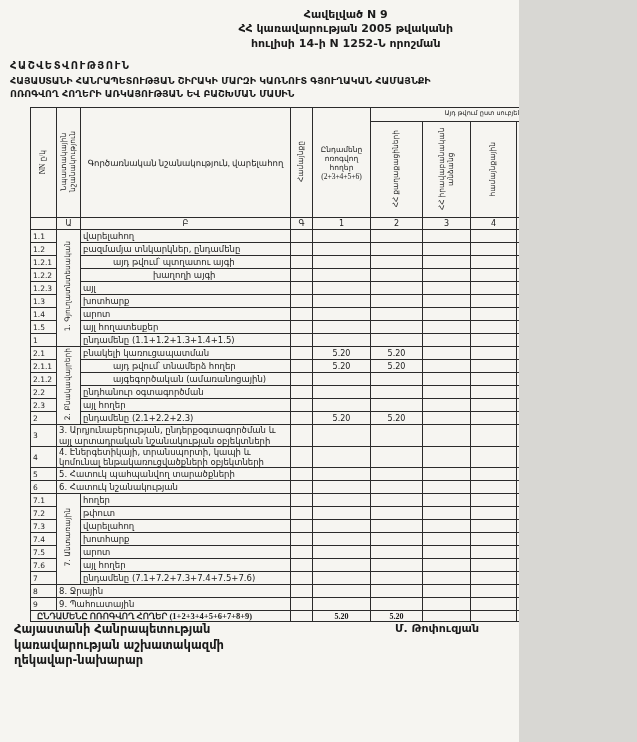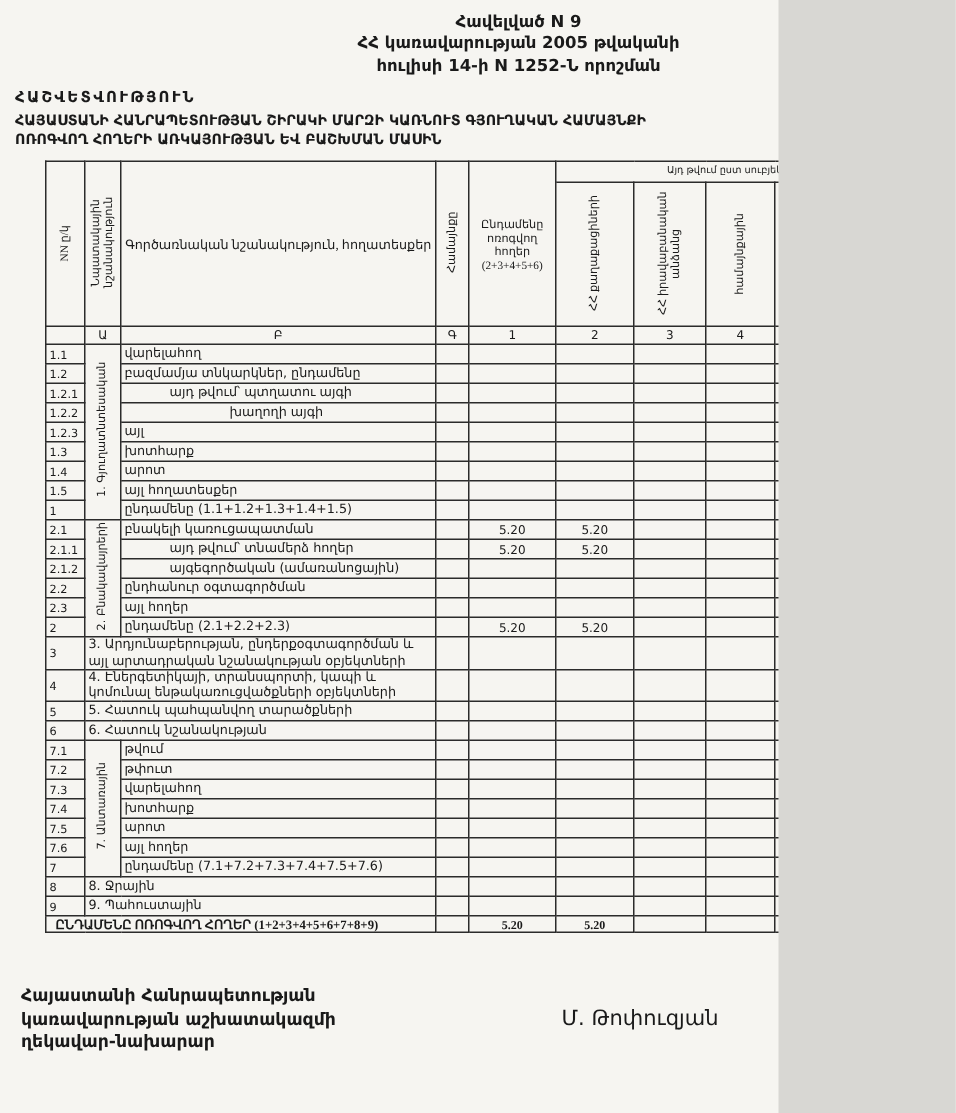--- a/index.html
+++ b/index.html
@@ -38,25 +38,25 @@
   td.nn { font-size:7.5px; text-align:left; padding-left:2px; height:13px; }
   td.lbl { font-size:8.5px; line-height:1.2; }
   td.lbl.ind1 { padding-left:32px; }
   td.lbl.ind2 { padding-left:72px; }
   td.code { }
   td.val { font-size:8px; text-align:center; }
   tr.totalrow td { font-weight:bold;font-family:Liberation Serif, serif; }
   td.totallbl { font-size:8.5px; padding-left:6px; }
 
   .footer {
-    display:flex; justify-content:space-between; align-items:center;
-    margin-top:34px; padding:0 30px 0 4px;
+    display:flex; justify-content:space-between; align-items:flex-start;
+    margin-top:0; padding:0 30px 0 4px;
   }
   .footer .left { font-weight:bold; font-size:11.5px; line-height:1.35; }
-  .signature { font-weight:normal; font-size:14px; padding-bottom:2px; }
+  .signature { font-weight:bold; font-size:11px; padding-bottom:2px; }
 </style>
 </head>
 <body>
 
 <div class="page">
 
   <div class="appendix">
     <div>Հավելված N 9</div>
     <div>ՀՀ կառավարության 2005 թվականի</div>
     <div>հուլիսի 14-ի N 1252-Ն որոշման</div>
@@ -79,21 +79,21 @@
       <col style="width:52px">
         <col style="width:48px">
         <col style="width:46px">
         <col style="width:44px">
         <col style="width:58px">
     </colgroup>
     <thead>
       <tr>
         <th rowspan="2" class="h"><span class="vert">NN ը/կ</span></th>
         <th rowspan="2" class="h"><span class="vert">Նպատակային նշանակություն</span></th>
-        <th rowspan="2" class="h funct">Գործառնական նշանակություն, հողատեսքեր</th>
+        <th rowspan="2" class="h funct">Գործառնական նշանակություն, վարելահող</th>
         <th rowspan="2" class="h"><span class="vert">Համայնքը</span></th>
         <th rowspan="2" class="h totalh">Ընդամենը ոռոգվող հողեր (2+3+4+5+6)</th>
         <th colspan="5" class="band">Այդ թվում ըստ սուբյեկտների</th>
       </tr>
       <tr class="subhead">
         <th class="h"><span class="vert">ՀՀ քաղաքացիների</span></th>
         <th class="h"><span class="vert">ՀՀ իրավաբանական անձանց</span></th>
         <th class="h"><span class="vert">համայնքային</span></th>
         <th class="h"><span class="vert">պետական</span></th>
         <th class="h"><span class="vert">Օտարերկրյա քաղաքացիների, քաղաքացիություն չունեցող անձանց և օտարերկրյա իրավաբանական անձանց</span></th>
@@ -319,21 +319,21 @@
           <td class="val"></td>
           <td class="val"></td>
           <td class="val"></td>
           <td class="val"></td>
           <td class="val"></td>
           <td class="val"></td>
         </tr>
         <tr>
           <td class="nn">7.1</td>
           <td class="groupcell" rowspan="7"><span class="vert groupvert">7. Անտառային</span></td>
-          <td class="lbl">թվում</td>
+          <td class="lbl">հողեր</td>
           <td class="code"></td>
           <td class="val"></td>
           <td class="val"></td>
           <td class="val"></td>
           <td class="val"></td>
           <td class="val"></td>
           <td class="val"></td>
         </tr>
         <tr>
           <td class="nn">7.2</td>

